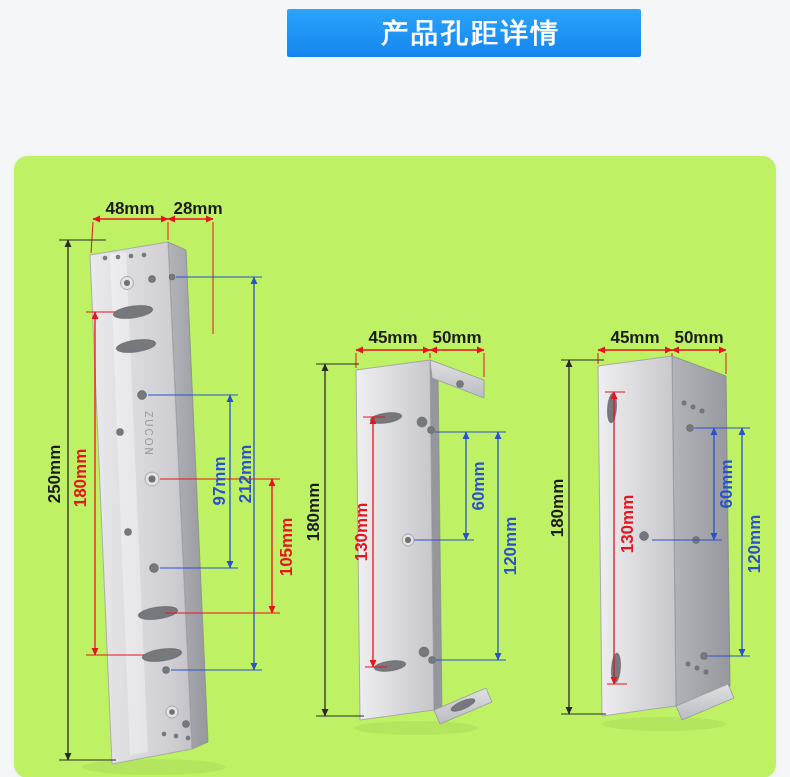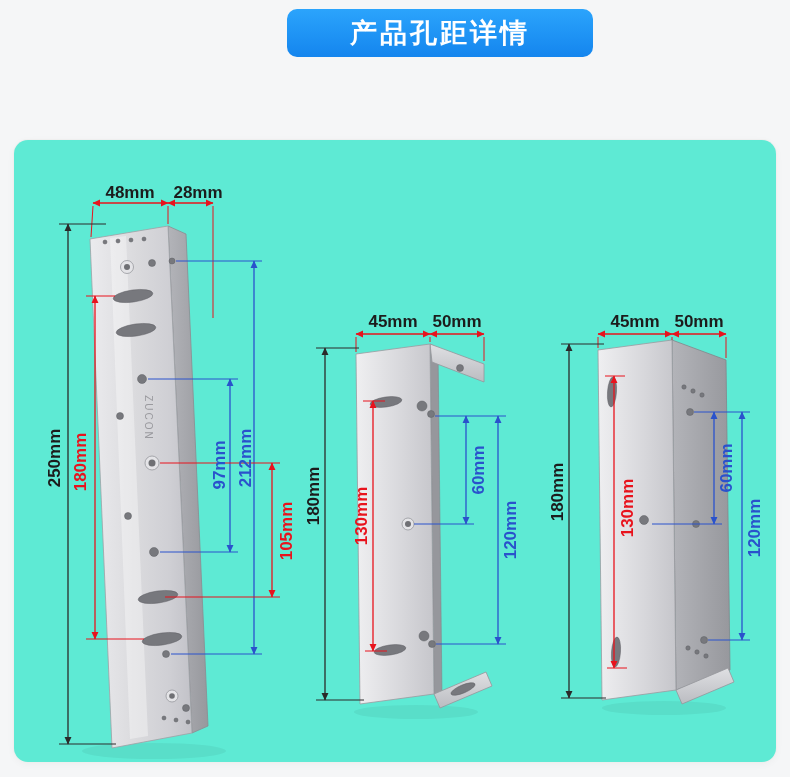--- a/index.html
+++ b/index.html
@@ -2,29 +2,30 @@
 <html><head>
 <meta charset="utf-8">
 <style>
   html,body{margin:0;padding:0}
   body{
     width:790px;height:777px;position:relative;overflow:hidden;
     background:#f5f6f7;
     font-family:"Liberation Sans", sans-serif;
   }
   .banner{
-    position:absolute;left:287px;top:9px;width:306px;height:48px;
+    position:absolute;left:287px;top:9px;width:340px;height:48px;
     background:linear-gradient(180deg,#2ba4fc,#1485ee);
     display:flex;align-items:center;justify-content:center;
-    border-radius:10px;
+    border-radius:2px;
+    padding-left:14px;
   }
   .banner span{color:#ffffff;font-size:27px;font-weight:bold;letter-spacing:3px}
   .card{
-    position:absolute;left:14px;top:140px;width:762px;height:622px;
-    background:#5eead4;border-radius:14px;
+    position:absolute;left:14px;top:156px;width:762px;height:622px;
+    background:#bef264;border-radius:14px;
     box-shadow:0 0 0 1px #efefef, 0 2px 8px rgba(0,0,0,0.04);
   }
   .card svg{position:absolute;left:0;top:0}
   .dim{
     position:absolute;font-size:17px;font-weight:bold;color:#1c1c1c;
     white-space:nowrap;transform:translate(-50%,-50%);line-height:1;
   }
   .dim.rot{transform:translate(-50%,-50%) rotate(-90deg)}
   .dim.red{color:#e8131d}
   .dim.blue{color:#2a52cc}

